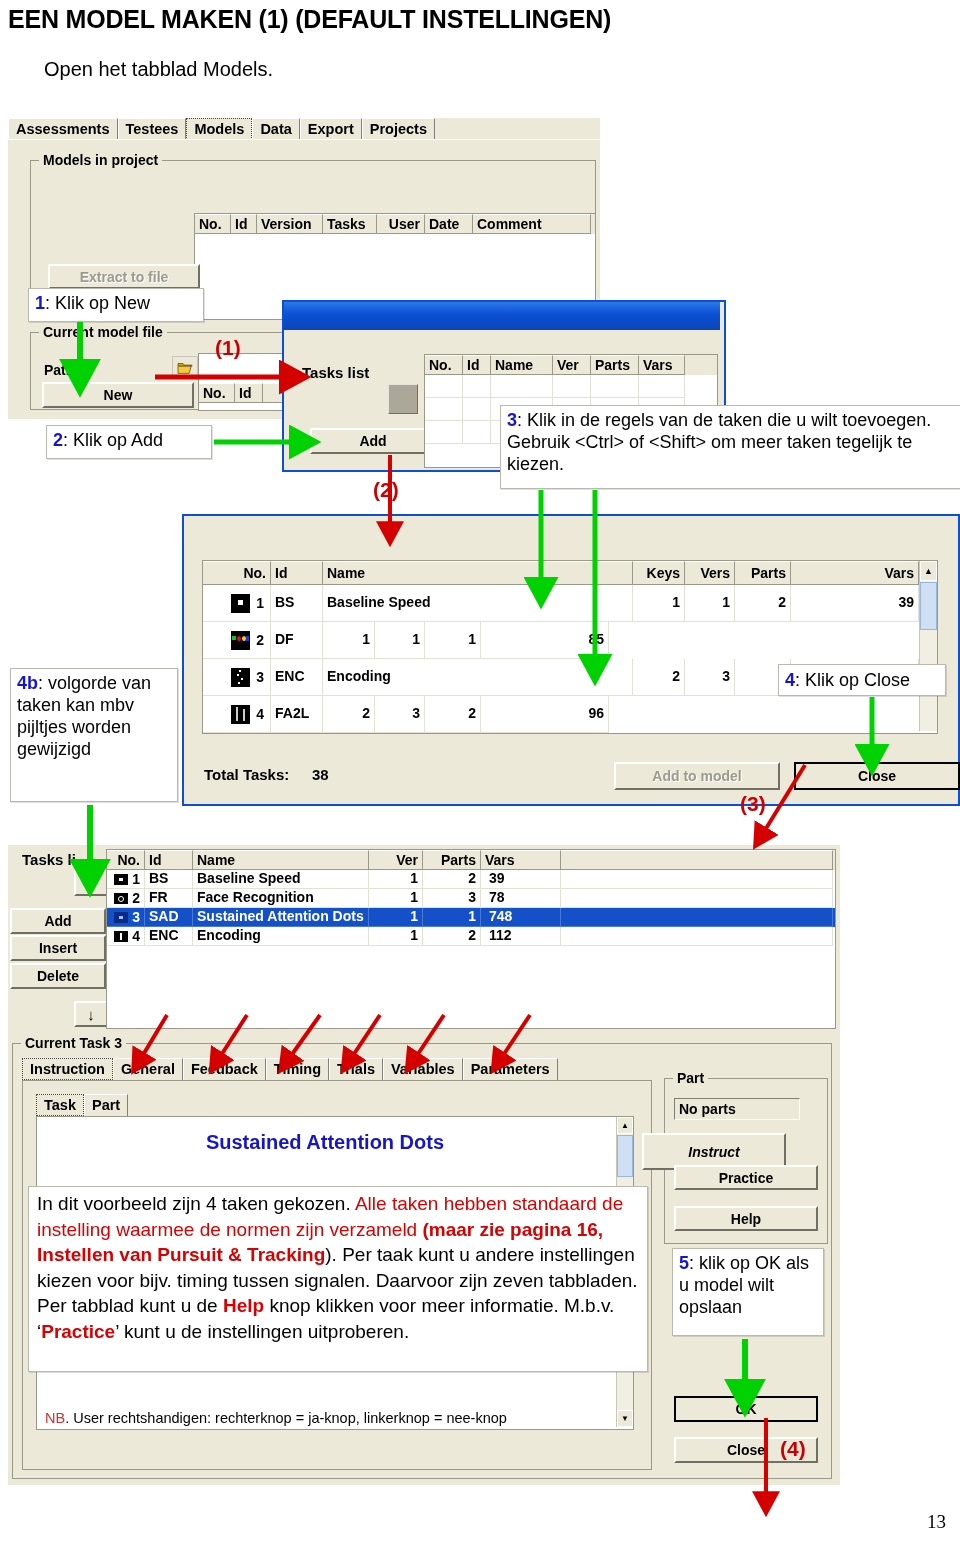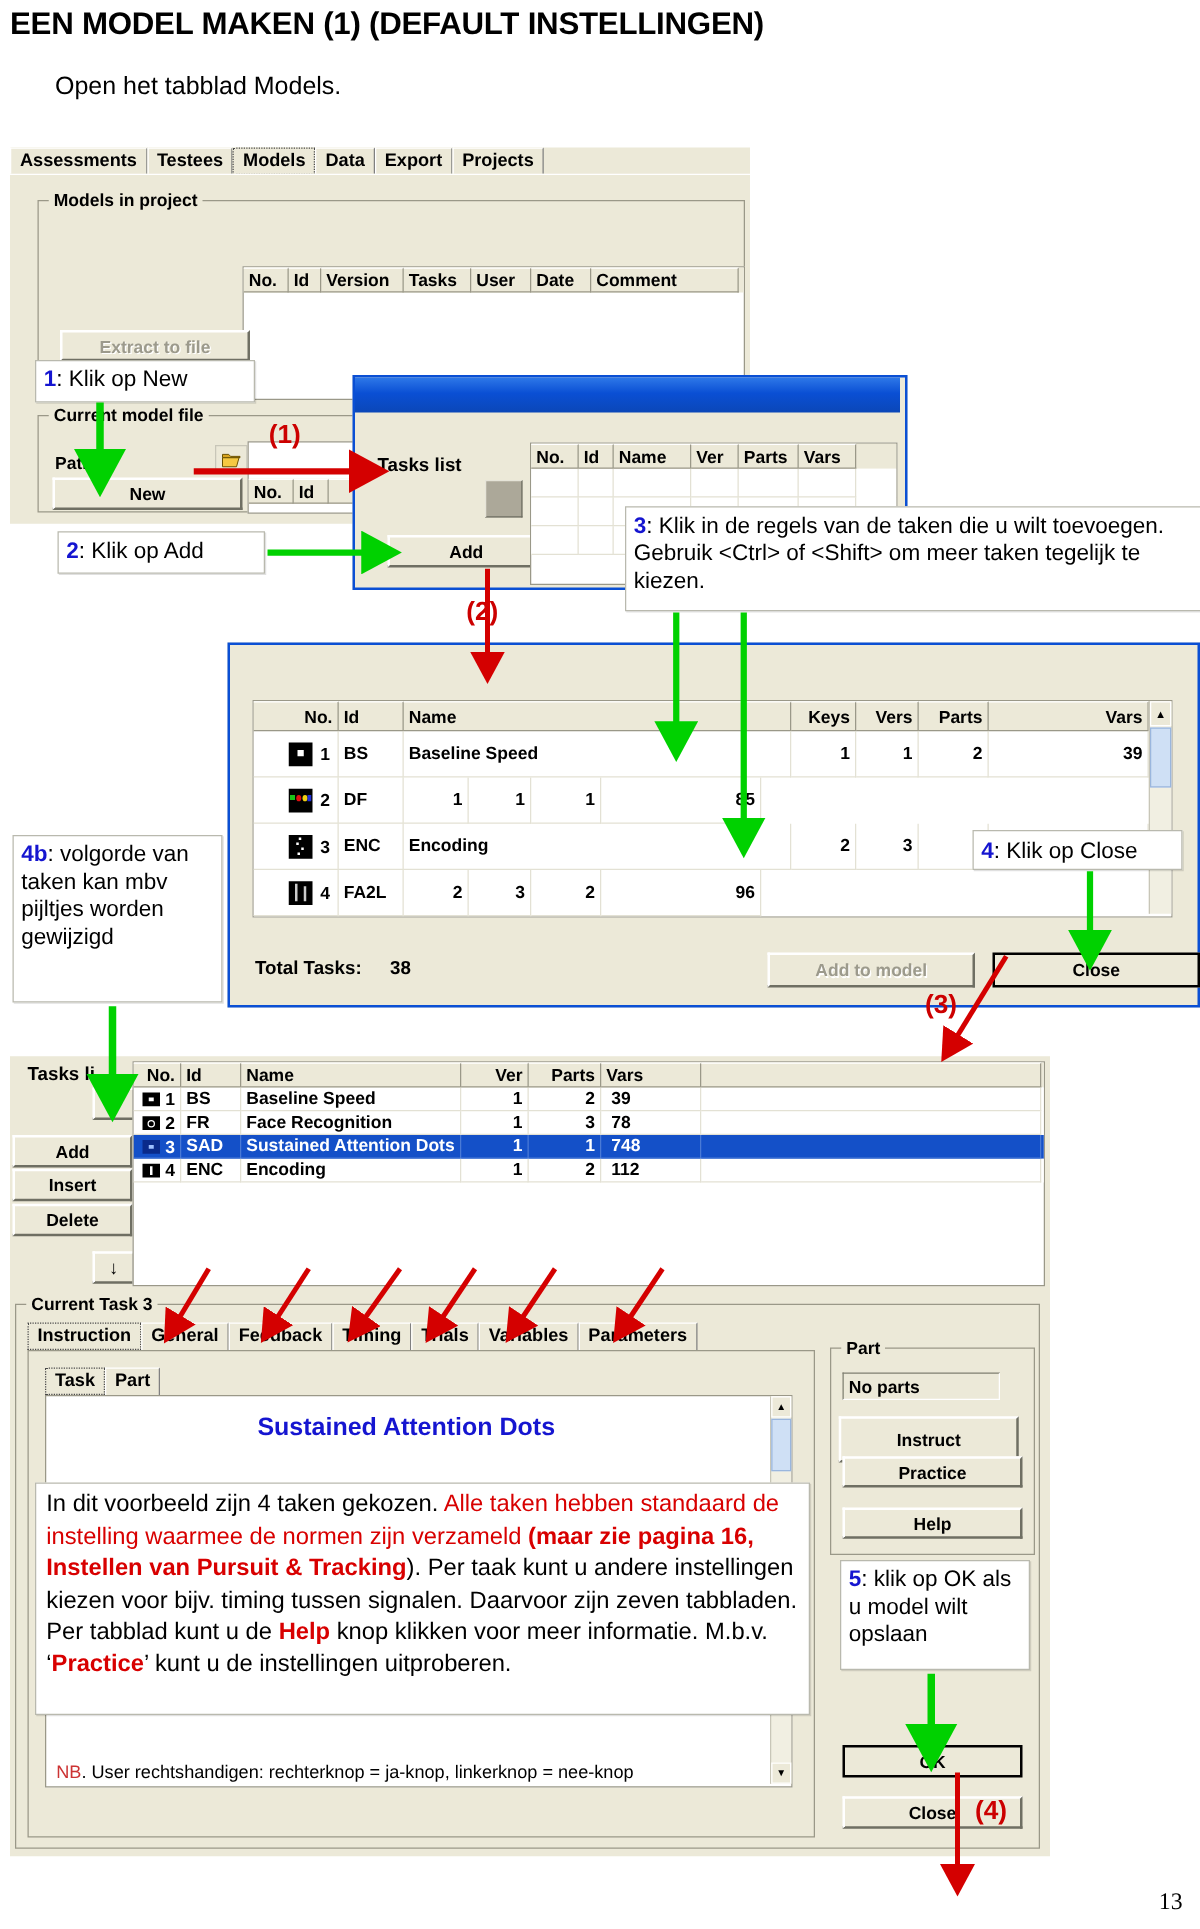--- a/index.html
+++ b/index.html
@@ -110,21 +110,21 @@
     <div class="abs fieldset" style="left:22px;top:20px;width:566px;height:160px;">
       <div class="legend">Models in project</div>
     </div>
 
     <div class="abs" style="left:186px;top:73px;width:400px;height:105px;background:#fff;border:1px solid #9a9888;">
       <div class="grid-head">
         <div style="width:36px;">No.</div>
         <div style="width:26px;">Id</div>
         <div style="width:66px;">Version</div>
         <div style="width:54px;">Tasks</div>
-        <div style="width:48px;">User</div>
+        <div style="width:48px;text-align:right;">User</div>
         <div style="width:48px;">Date</div>
         <div style="width:118px;">Comment</div>
       </div>
     </div>
 
     <div class="abs btn disabled" style="left:40px;top:124px;width:152px;height:25px;">Extract to file</div>
 
     <div class="abs fieldset" style="left:22px;top:192px;width:566px;height:78px;">
       <div class="legend">Current model file</div>
     </div>
@@ -402,21 +402,21 @@
   </div>
   <div class="abs" style="left:8px;top:292px;width:560px;font-size:14.5px;line-height:18px;">
     <span style="color:#cc3333;">NB</span><span>. User rechtshandigen: rechterknop = ja-knop, linkerknop = nee-knop</span>
   </div>
 </div>
 
 <div class="abs fieldset" style="left:664px;top:1078px;width:164px;height:166px;">
   <div class="legend">Part</div>
 </div>
 <div class="abs" style="left:674px;top:1098px;width:126px;height:22px;background:#ece9d8;border-top:1px solid #7f7f70;border-left:1px solid #7f7f70;border-right:1px solid #fff;border-bottom:1px solid #fff;font-weight:bold;font-size:14px;line-height:20px;padding-left:4px;box-sizing:border-box;">No parts</div>
-<div class="abs btn" style="left:671px;top:1133px;width:144px;height:37px;">Instruct</div>
+<div class="abs btn" style="left:642px;top:1133px;width:144px;height:37px;font-style:italic;">Instruct</div>
 <div class="abs btn" style="left:674px;top:1165px;width:144px;height:25px;">Practice</div>
 <div class="abs btn" style="left:674px;top:1206px;width:144px;height:25px;">Help</div>
 
 <div class="abs btn default" style="left:674px;top:1396px;width:144px;height:26px;">OK</div>
 <div class="abs btn" style="left:674px;top:1437px;width:144px;height:26px;">Close</div>
 
 <div class="abs callout" style="left:28px;top:288px;width:176px;height:34px;">
   <b class="n">1</b><span>: Klik op New</span>
 </div>
 

